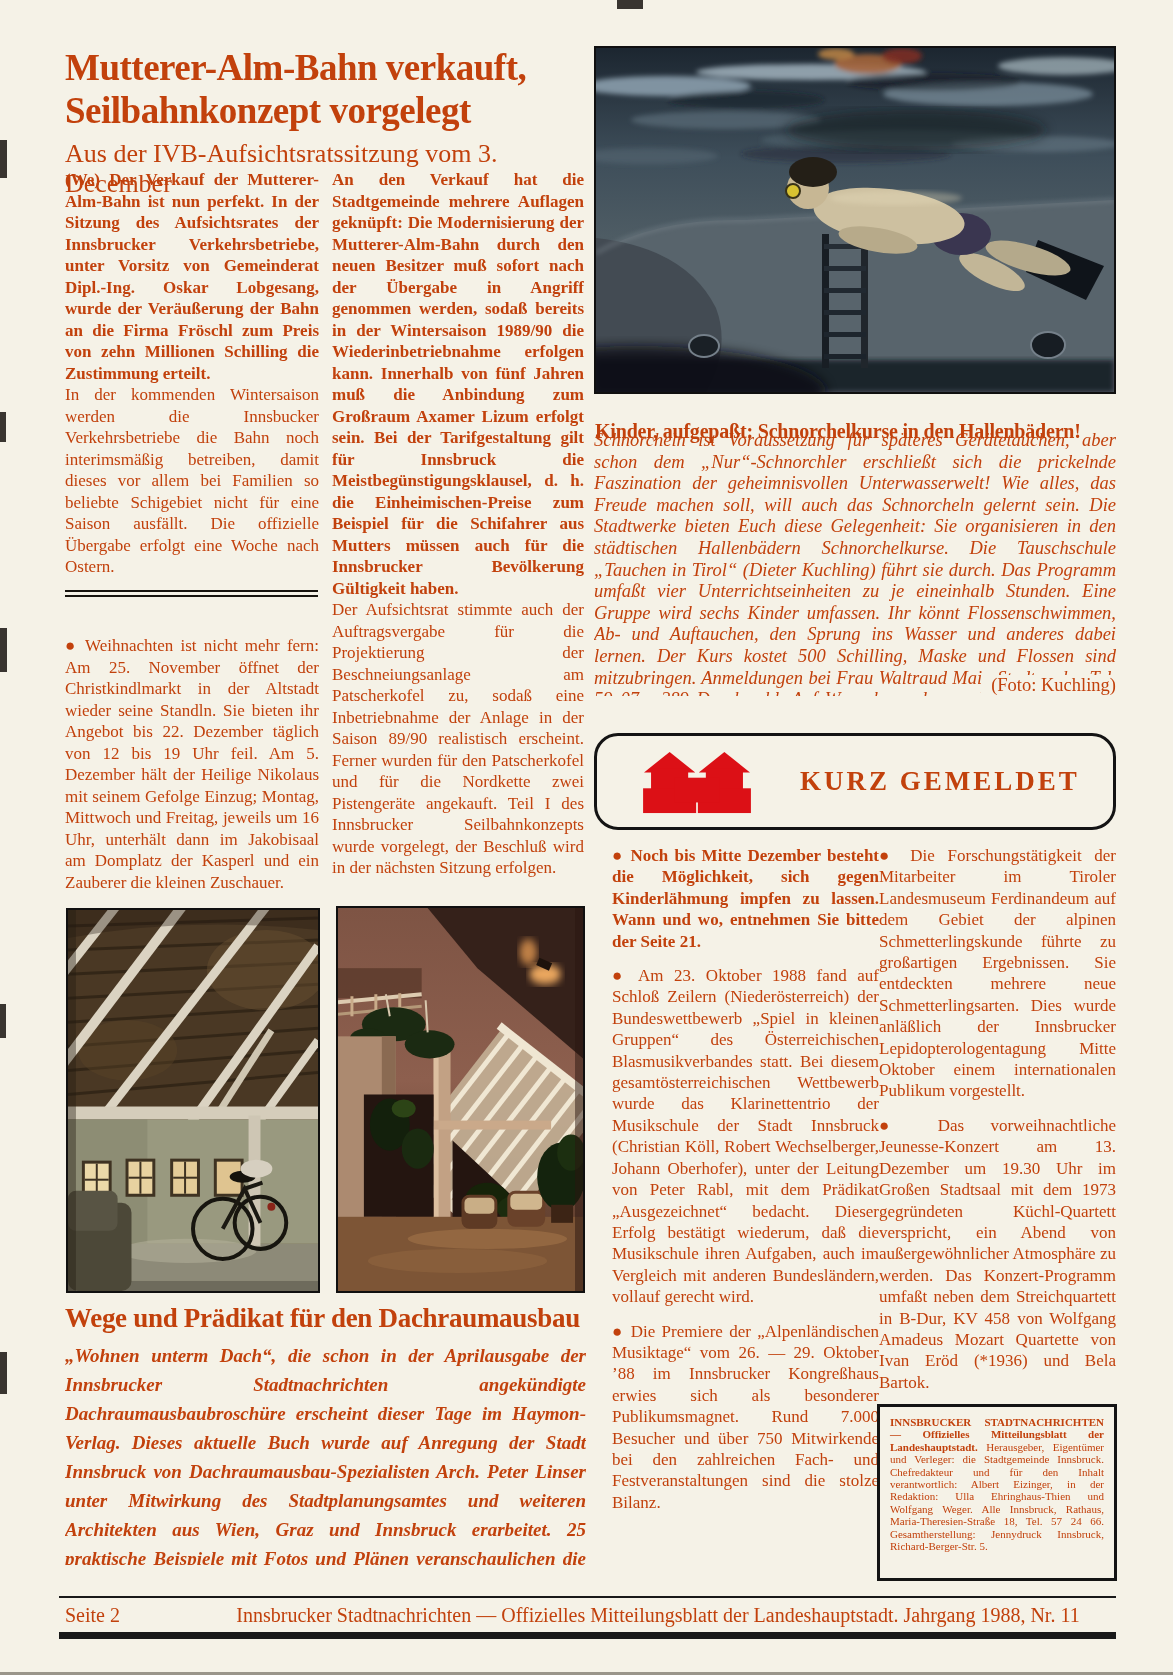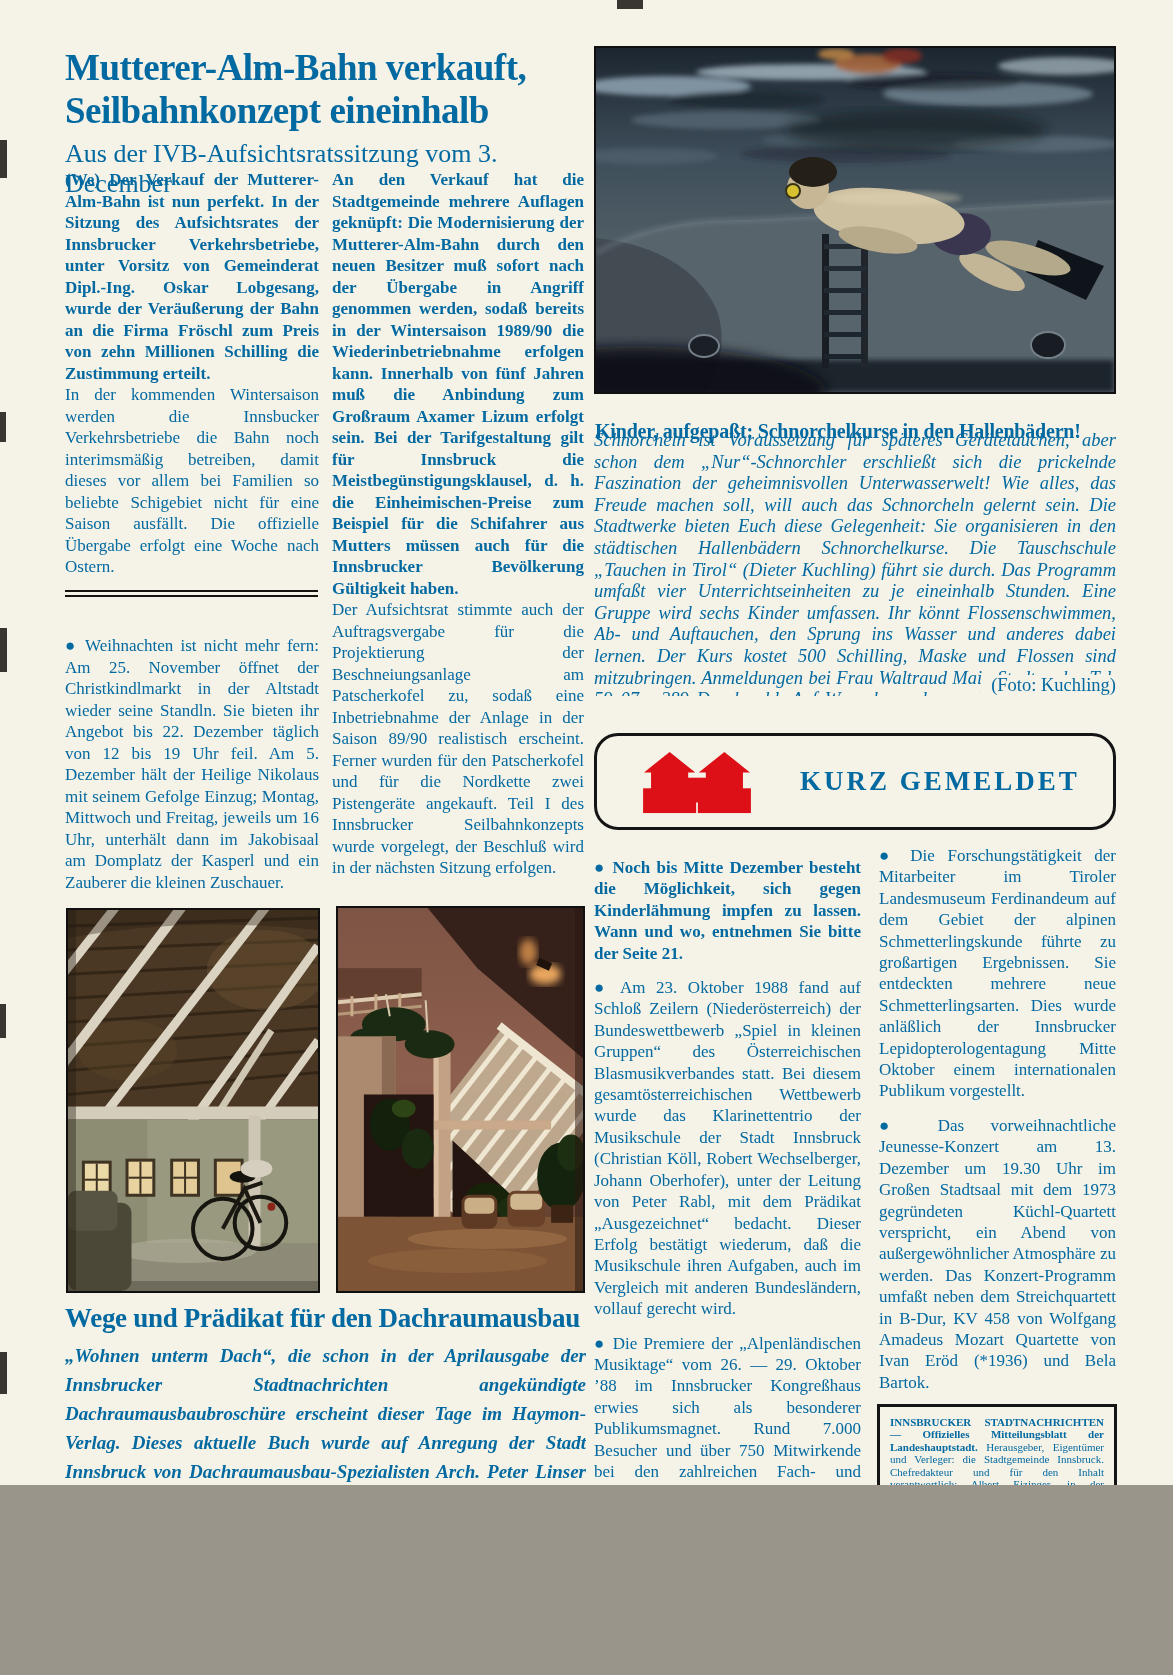--- a/index.html
+++ b/index.html
@@ -1,17 +1,17 @@
 <!DOCTYPE html>
 <html lang="de"><head>
 <meta charset="utf-8">
 <style>
   html,body{margin:0;padding:0;background:#9a958a;}
-  .page{position:relative;width:1173px;height:1485px;background:#f5f2e7;
-        font-family:"Liberation Serif","DejaVu Serif",serif;color:#0369a1;overflow:hidden;}
+  .page{position:relative;width:1173px;height:1672px;background:#f5f2e7;
+        font-family:"Liberation Serif","DejaVu Serif",serif;color:#c2410c;overflow:hidden;}
   .abs{position:absolute;box-sizing:border-box;}
   p{margin:0;}
   .justify{text-align:justify;hyphens:auto;}
   .bold{font-weight:700;}
   .hl{font-size:37px;font-weight:700;line-height:43px;letter-spacing:-.5px;}
   .subhead{font-size:26px;line-height:30px;margin-top:7px;}
   .bodytext{font-size:17px;line-height:21.5px;}
   .newsitem{font-size:17px;line-height:21.5px;}
   .double-rule{border-top:2px solid #17140f;border-bottom:2px solid #17140f;height:7px;}
   .photo{border:2px solid #101010;background:#333;overflow:hidden;}
@@ -44,21 +44,21 @@
 
   <div class="mark" style="left:0;top:140px;width:7px;height:38px;"></div>
   <div class="mark" style="left:0;top:412px;width:6px;height:30px;"></div>
   <div class="mark" style="left:0;top:628px;width:7px;height:44px;"></div>
   <div class="mark" style="left:0;top:1004px;width:6px;height:34px;"></div>
   <div class="mark" style="left:0;top:1352px;width:7px;height:42px;"></div>
   <div class="mark" style="left:617px;top:0;width:26px;height:9px;"></div>
 
   <header class="abs" style="left:65px;top:46px;width:522px;">
     <div class="hl">Mutterer-Alm-Bahn verkauft,</div>
-    <div class="hl">Seilbahnkonzept eineinhalb</div>
+    <div class="hl">Seilbahnkonzept vorgelegt</div>
     <div class="subhead">Aus der IVB-Aufsichtsratssitzung vom 3. December</div>
   </header>
 
   <div class="abs bodytext justify" style="left:65px;top:169px;width:254px;height:418px;overflow:hidden;">
     <p class="bold">(We) Der Verkauf der Mutterer-Alm-Bahn ist nun perfekt. In der Sitzung des Aufsichtsrates der Innsbrucker Verkehrsbetriebe, unter Vorsitz von Gemeinderat Dipl.-Ing. Oskar Lobgesang, wurde der Veräußerung der Bahn an die Firma Fröschl zum Preis von zehn Millionen Schilling die Zustimmung erteilt.</p>
     <p>In der kommenden Wintersaison werden die Innsbucker Verkehrsbetriebe die Bahn noch interimsmäßig betreiben, damit dieses vor allem bei Familien so beliebte Schigebiet nicht für eine Saison ausfällt. Die offizielle Übergabe erfolgt eine Woche nach Ostern.</p>
   </div>
 
   <div class="abs double-rule" style="left:65px;top:590px;width:253px;"></div>
 
@@ -151,21 +151,21 @@
         <rect x="25" y="46" width="60" height="28"></rect>
         <polygon points="88,28 117,5 146,28"></polygon>
         <rect x="96" y="24" width="42" height="24"></rect>
         <rect x="87" y="46" width="60" height="28"></rect>
         <rect x="60" y="34" width="52" height="28"></rect>
       </g>
     </svg>
     <div class="kurz-title">KURZ GEMELDET</div>
   </div>
 
-  <div class="abs kurztext justify" style="left:594px;top:845px;width:267px;height:742px;overflow:hidden;margin-top:12px;">
+  <div class="abs kurztext justify" style="left:612px;top:845px;width:267px;height:742px;overflow:hidden;">
     <p class="bold">● Noch bis Mitte Dezember besteht die Möglichkeit, sich gegen Kinderlähmung impfen zu lassen. Wann und wo, entnehmen Sie bitte der Seite 21.</p>
     <p>● Am 23. Oktober 1988 fand auf Schloß Zeilern (Niederösterreich) der Bundeswettbewerb „Spiel in kleinen Gruppen“ des Österreichischen Blasmusikverbandes statt. Bei diesem gesamtösterreichischen Wettbewerb wurde das Klarinettentrio der Musikschule der Stadt Innsbruck (Christian Köll, Robert Wechselberger, Johann Oberhofer), unter der Leitung von Peter Rabl, mit dem Prädikat „Ausgezeichnet“ bedacht. Dieser Erfolg bestätigt wiederum, daß die Musikschule ihren Aufgaben, auch im Vergleich mit anderen Bundesländern, vollauf gerecht wird.</p>
     <p>● Die Premiere der „Alpenländischen Musiktage“ vom 26. — 29. Oktober ’88 im Innsbrucker Kongreßhaus erwies sich als besonderer Publikumsmagnet. Rund 7.000 Besucher und über 750 Mitwirkende bei den zahlreichen Fach- und Festveranstaltungen sind die stolze Bilanz.</p>
   </div>
   <div class="abs kurztext justify" style="left:879px;top:845px;width:237px;height:556px;overflow:hidden;">
     <p>● Die Forschungstätigkeit der Mitarbeiter im Tiroler Landesmuseum Ferdinandeum auf dem Gebiet der alpinen Schmetterlingskunde führte zu großartigen Ergebnissen. Sie entdeckten mehrere neue Schmetterlingsarten. Dies wurde anläßlich der Innsbrucker Lepidopterologentagung Mitte Oktober einem internationalen Publikum vorgestellt.</p>
     <p>● Das vorweihnachtliche Jeunesse-Konzert am 13. Dezember um 19.30 Uhr im Großen Stadtsaal mit dem 1973 gegründeten Küchl-Quartett verspricht, ein Abend von außergewöhnlicher Atmosphäre zu werden. Das Konzert-Programm umfaßt neben dem Streichquartett in B-Dur, KV 458 von Wolfgang Amadeus Mozart Quartette von Ivan Eröd (*1936) und Bela Bartok.</p>
   </div>
 
   <div class="abs imprint" style="left:877px;top:1404px;width:240px;height:177px;overflow:hidden;">

